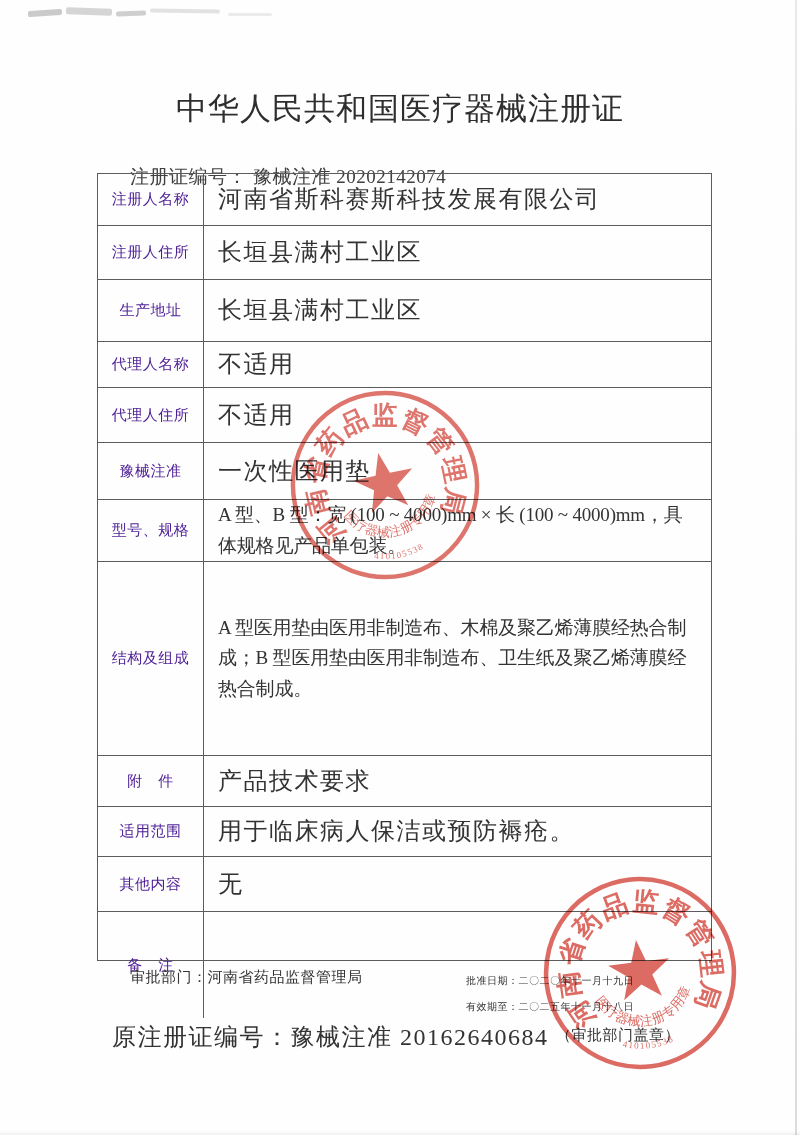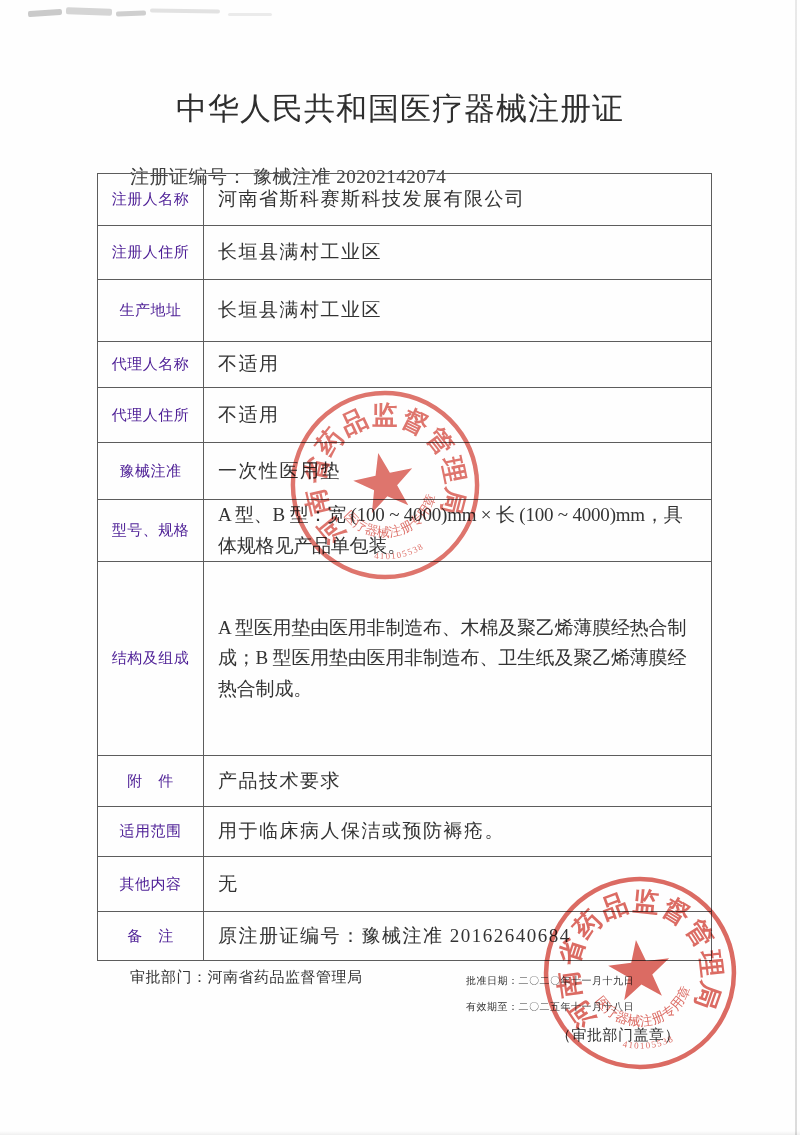--- a/index.html
+++ b/index.html
@@ -30,29 +30,29 @@
     position:absolute; top:140px; left:130px;
     font-size:19px; letter-spacing:.5px; color:#404040;margin-top:24px;
   }
   .regline .num { margin-left:6px; }
 
   .cert-table {
     position:absolute; left:97px; top:173px; width:615px;
     border:1px solid #5c5c5c;
   }
   .t-row { display:flex; border-bottom:1px solid #5c5c5c; }
-  .t-row:last-child { border-bottom:none; }
+  .t-row:last-child { border-bottom:none;flex-direction:column; }
   .t-label {
     width:106px; flex:0 0 106px; border-right:1px solid #5c5c5c;
     display:flex; align-items:center; justify-content:center;
     font-size:15px; letter-spacing:.5px; color:#4c1d95; text-align:center;
   }
   .t-value {
     flex:1; display:flex; align-items:center;
-    padding:0 10px 0 14px; font-size:19px; letter-spacing:1.5px;
+    padding:0 10px 0 14px; font-size:24px; letter-spacing:1.5px;
     color:#333; line-height:1.6;
   }
   .t-value.wrap { letter-spacing:-0.2px; font-size:19px; }
 
   .footer-left {
     position:absolute; left:130px; top:968px;
     font-size:15px; letter-spacing:.5px; color:#333;
   }
   .footer-right {
     position:absolute; left:466px; top:968px;

